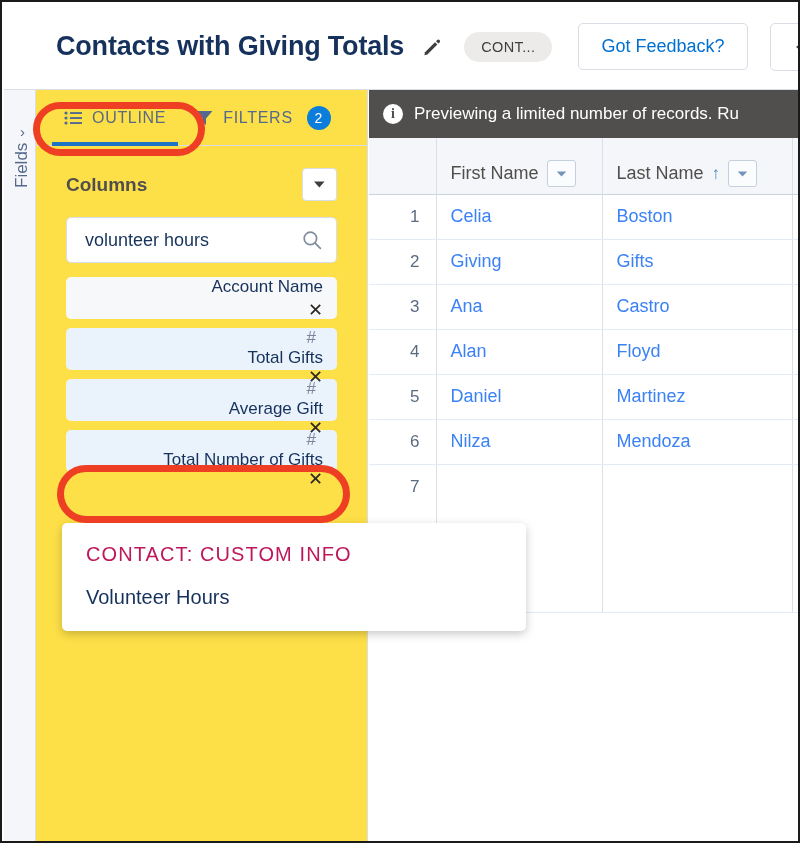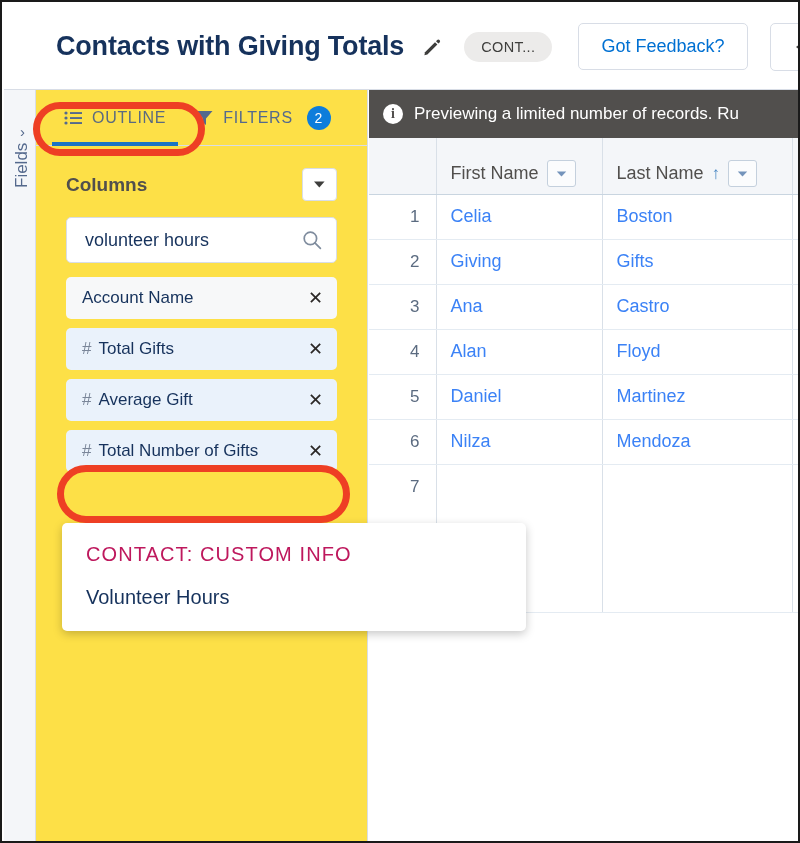--- a/index.html
+++ b/index.html
@@ -238,27 +238,28 @@
     align-items: center;
     justify-content: center;
     cursor: pointer;
   }
 
   .chips { margin-top: 14px; }
   .chip {
     height: 42px;
     border-radius: 5px;
     display: flex;
-    align-items: center;
+    align-items: flex-end;
     padding: 0 14px 0 16px;
     margin-bottom: 9px;
     font-size: 17px;
     color: #16325c;
     box-sizing: border-box;
     cursor: pointer;
+    flex-direction: column;
   }
   .chip .hashmark {
     color: #7a8699;
     margin-right: 7px;
     font-weight: 400;
   }
   .chip .lbl { flex: 1; white-space: nowrap; }
   .chip .x {
     color: #2b2826;
     font-size: 18px;

